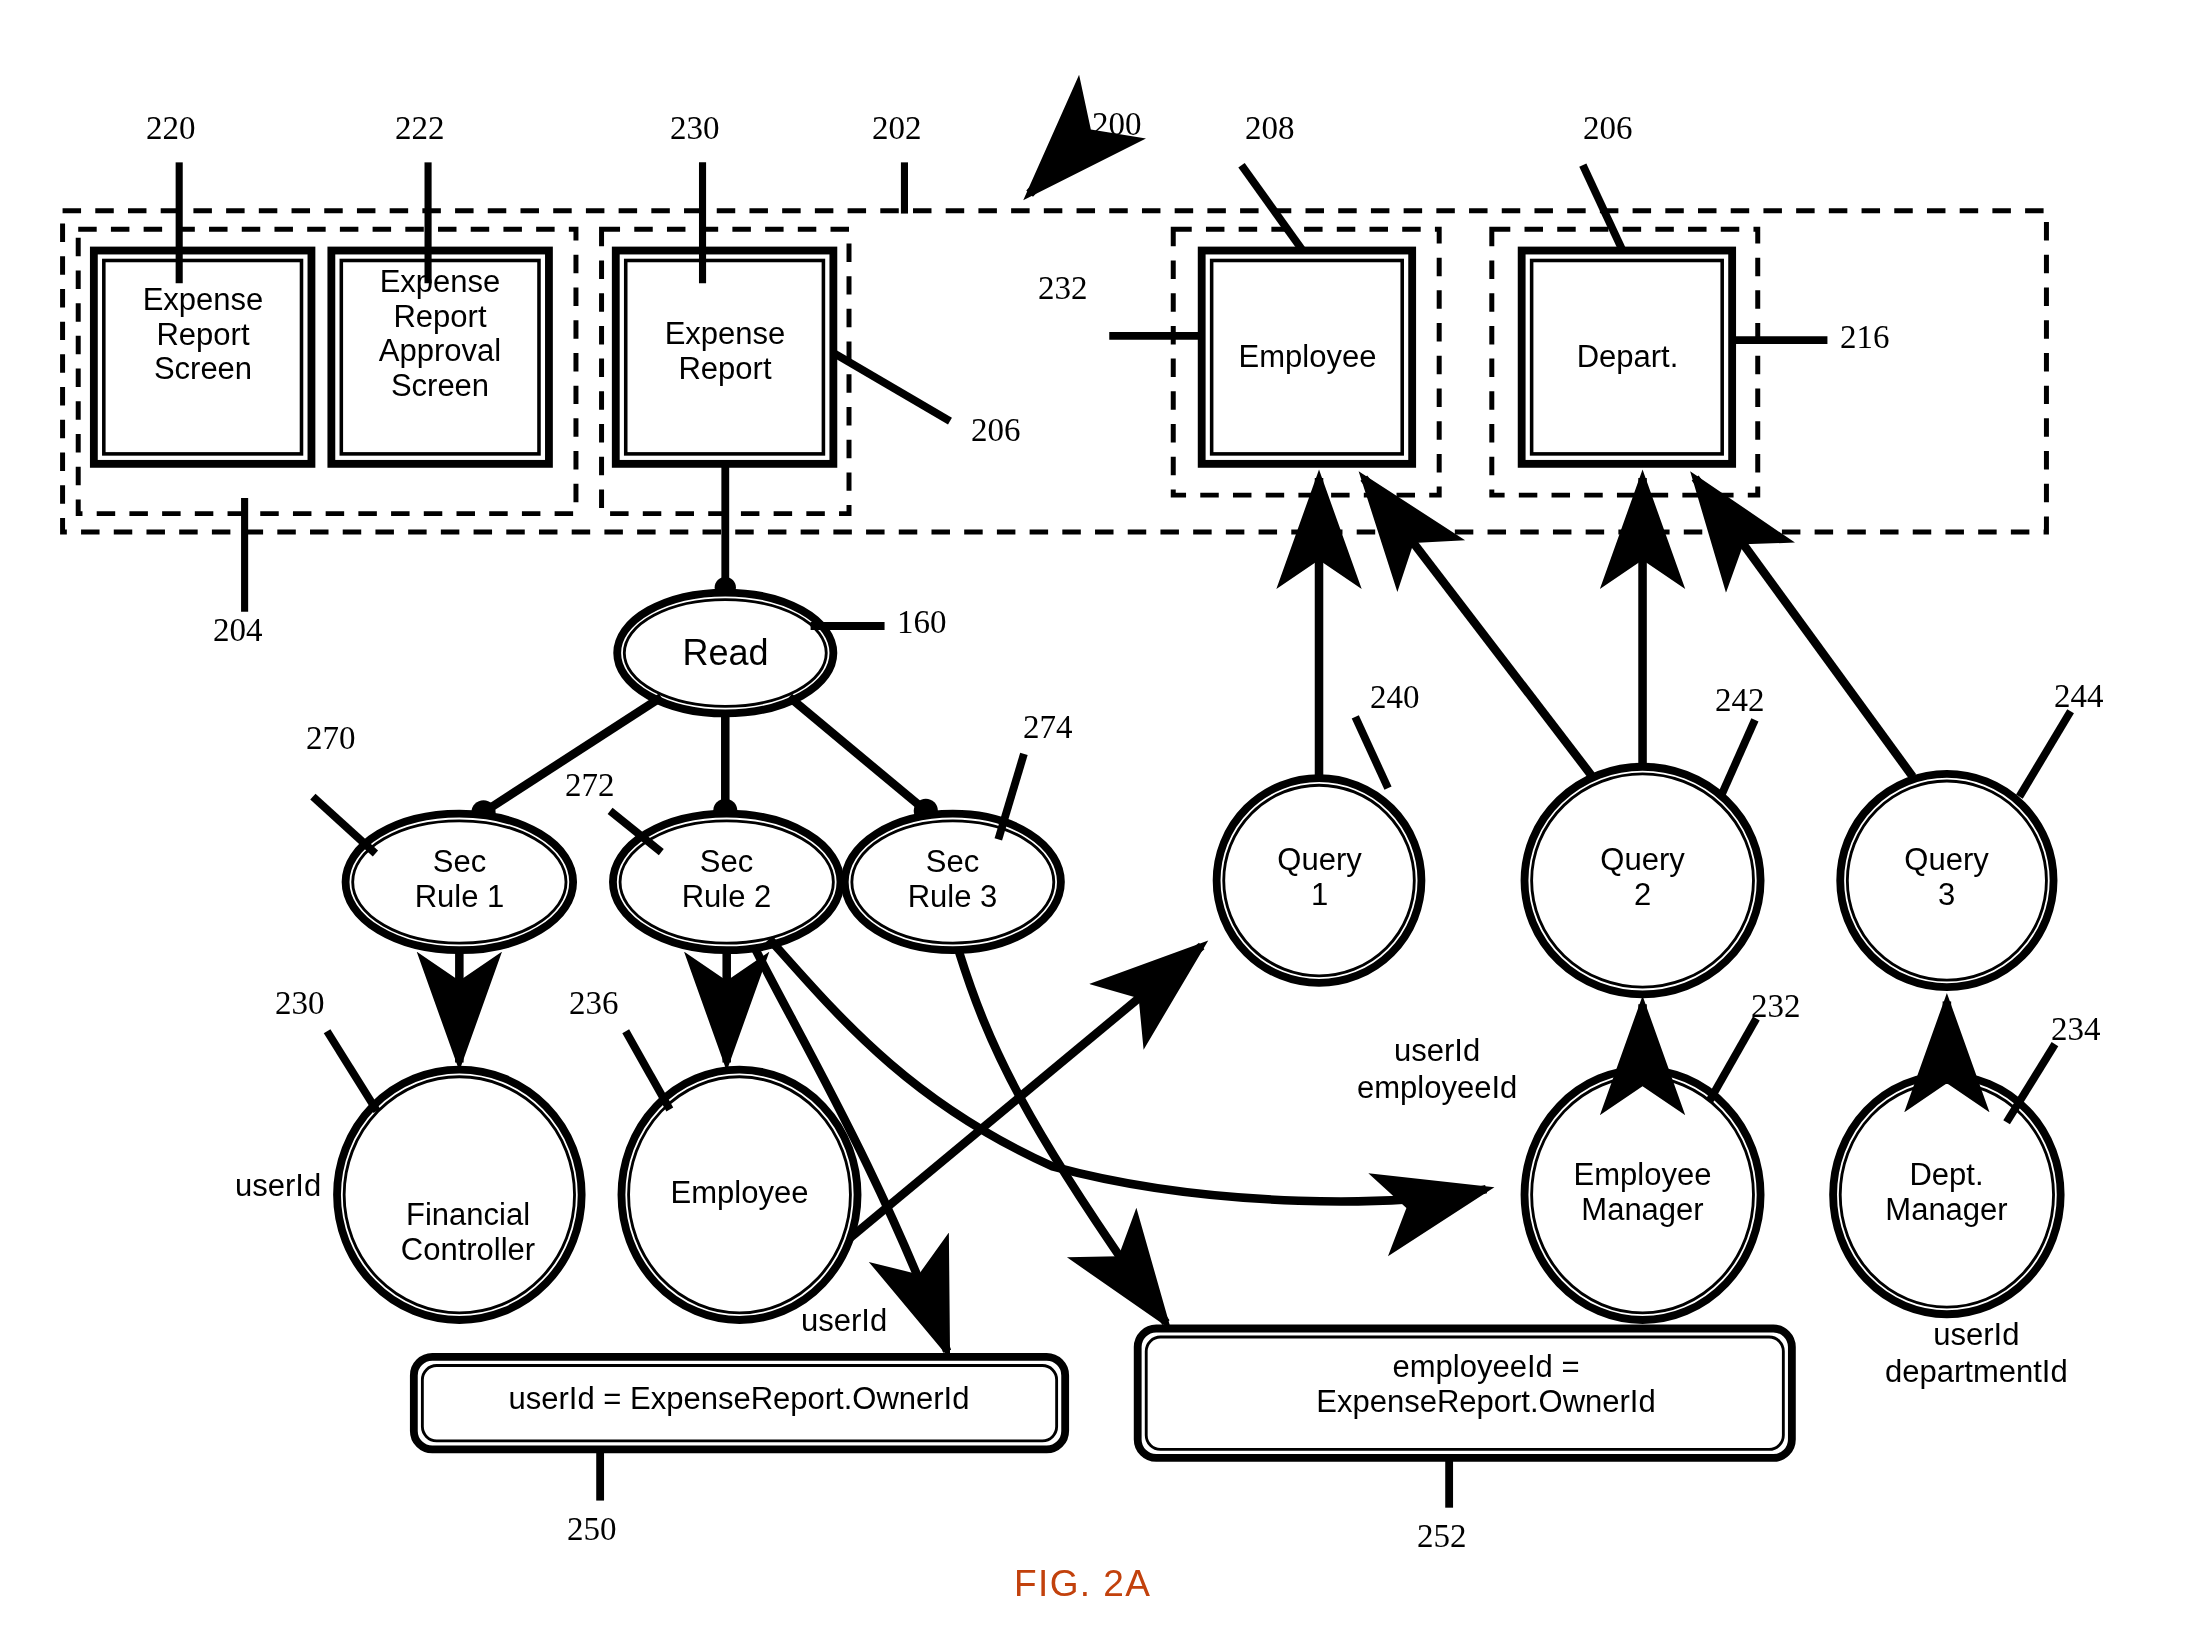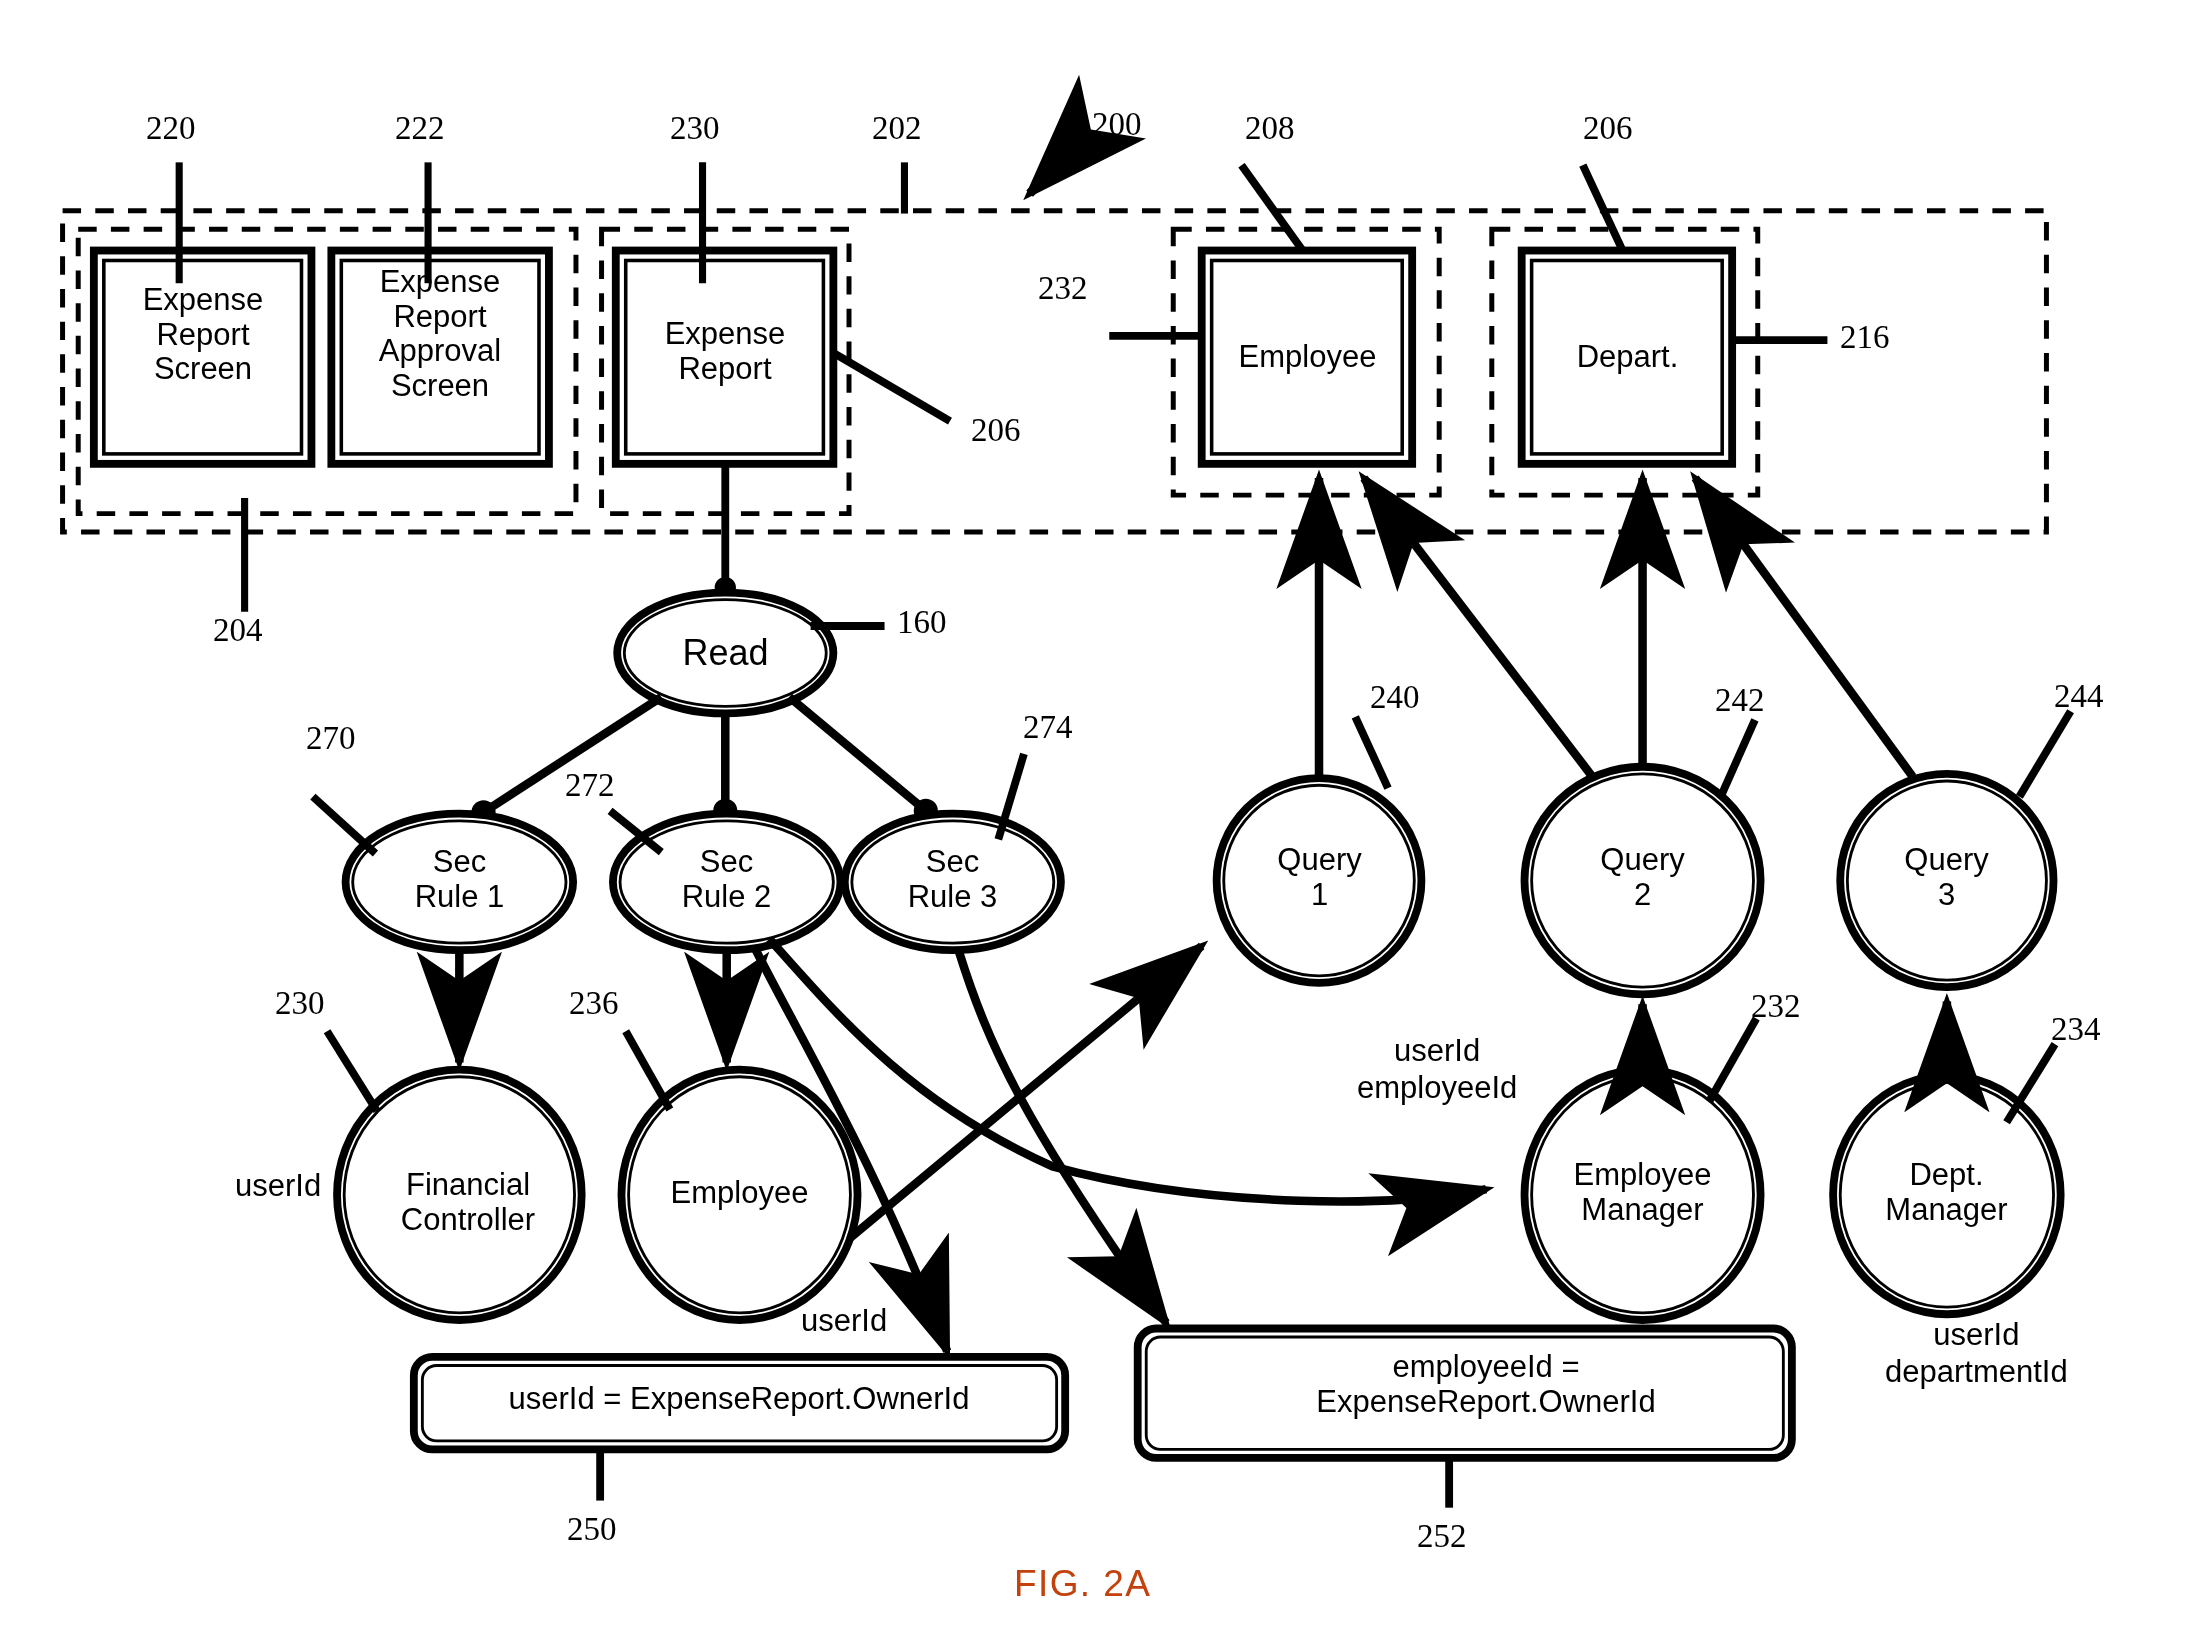--- a/index.html
+++ b/index.html
@@ -275,21 +275,21 @@
   <div class="node-label" style="left:846px; top:845px; width:213px;">Sec
 Rule 3</div>
 
   <div class="node-label" style="left:1213px; top:843px; width:213px;">Query
 1</div>
   <div class="node-label" style="left:1536px; top:843px; width:213px;">Query
 2</div>
   <div class="node-label" style="left:1840px; top:843px; width:213px;">Query
 3</div>
 
-  <div class="node-label" style="left:346px; top:1168px; width:180px;padding-left:32px;">Financial
+  <div class="node-label" style="left:346px; top:1198px; width:180px;padding-left:32px;">Financial
 Controller</div>
   <div class="node-label" style="left:633px; top:1176px; width:213px;">Employee</div>
   <div class="node-label" style="left:1536px; top:1158px; width:213px;">Employee
 Manager</div>
   <div class="node-label" style="left:1840px; top:1158px; width:213px;">Dept.
 Manager</div>
 
   <div class="free-label" style="left:235px; top:1168px;">userId</div>
   <div class="free-label" style="left:801px; top:1303px;">userId</div>
   <div class="free-label" style="left:1357px; top:1033px;">userId

